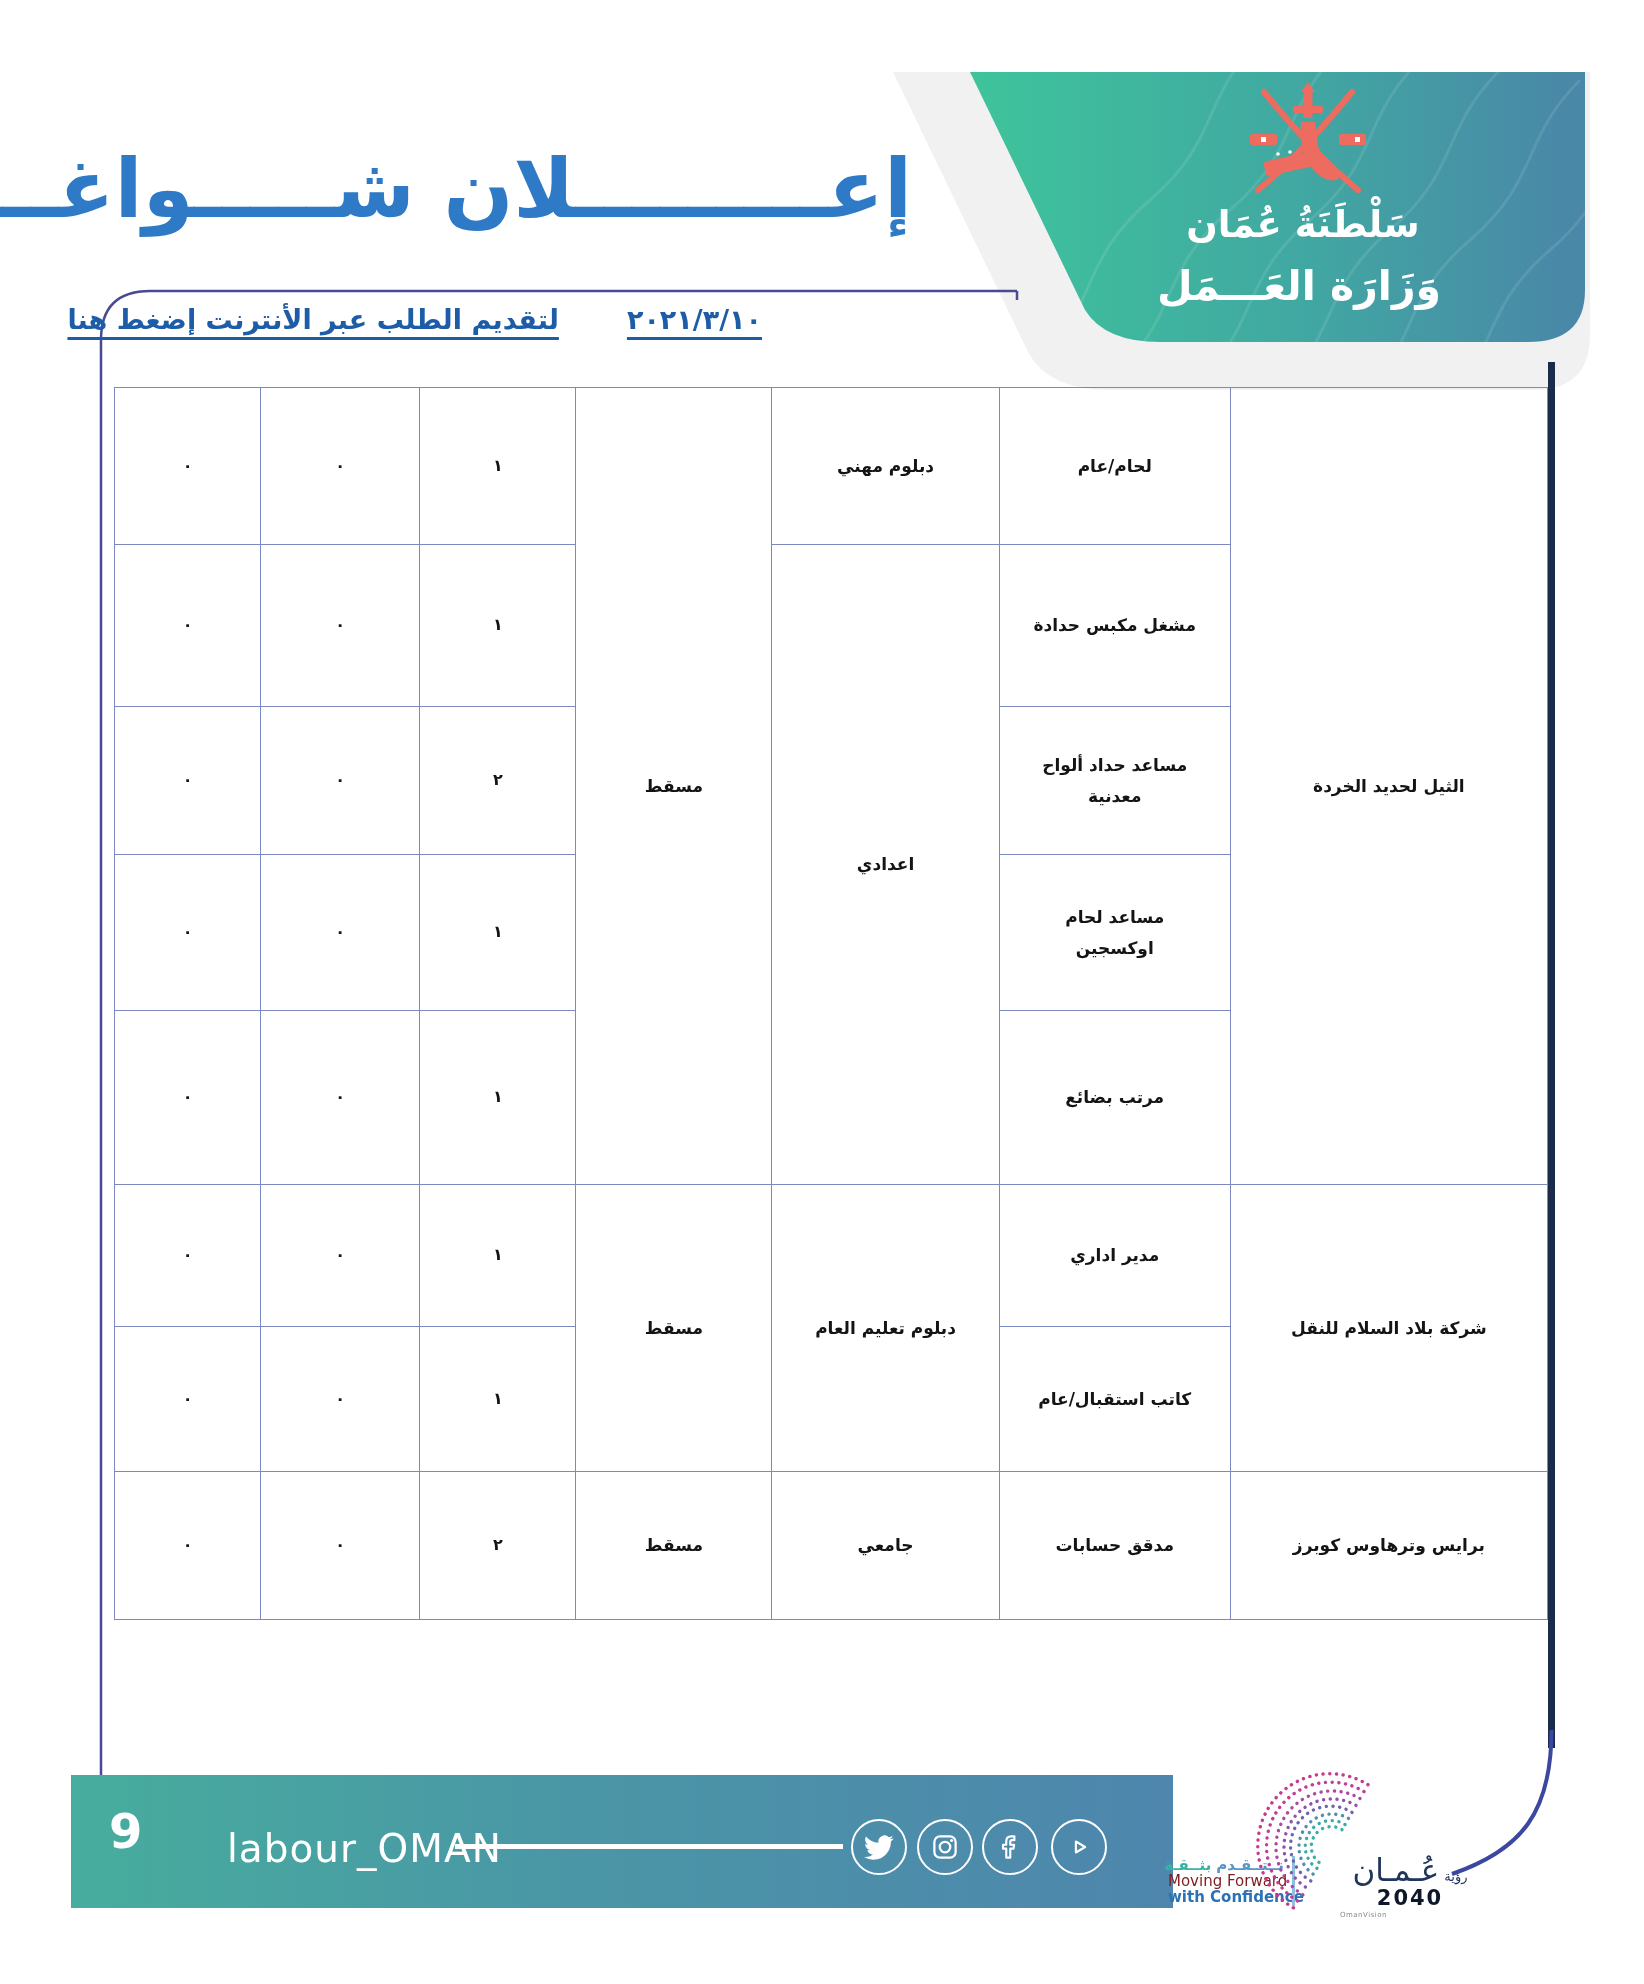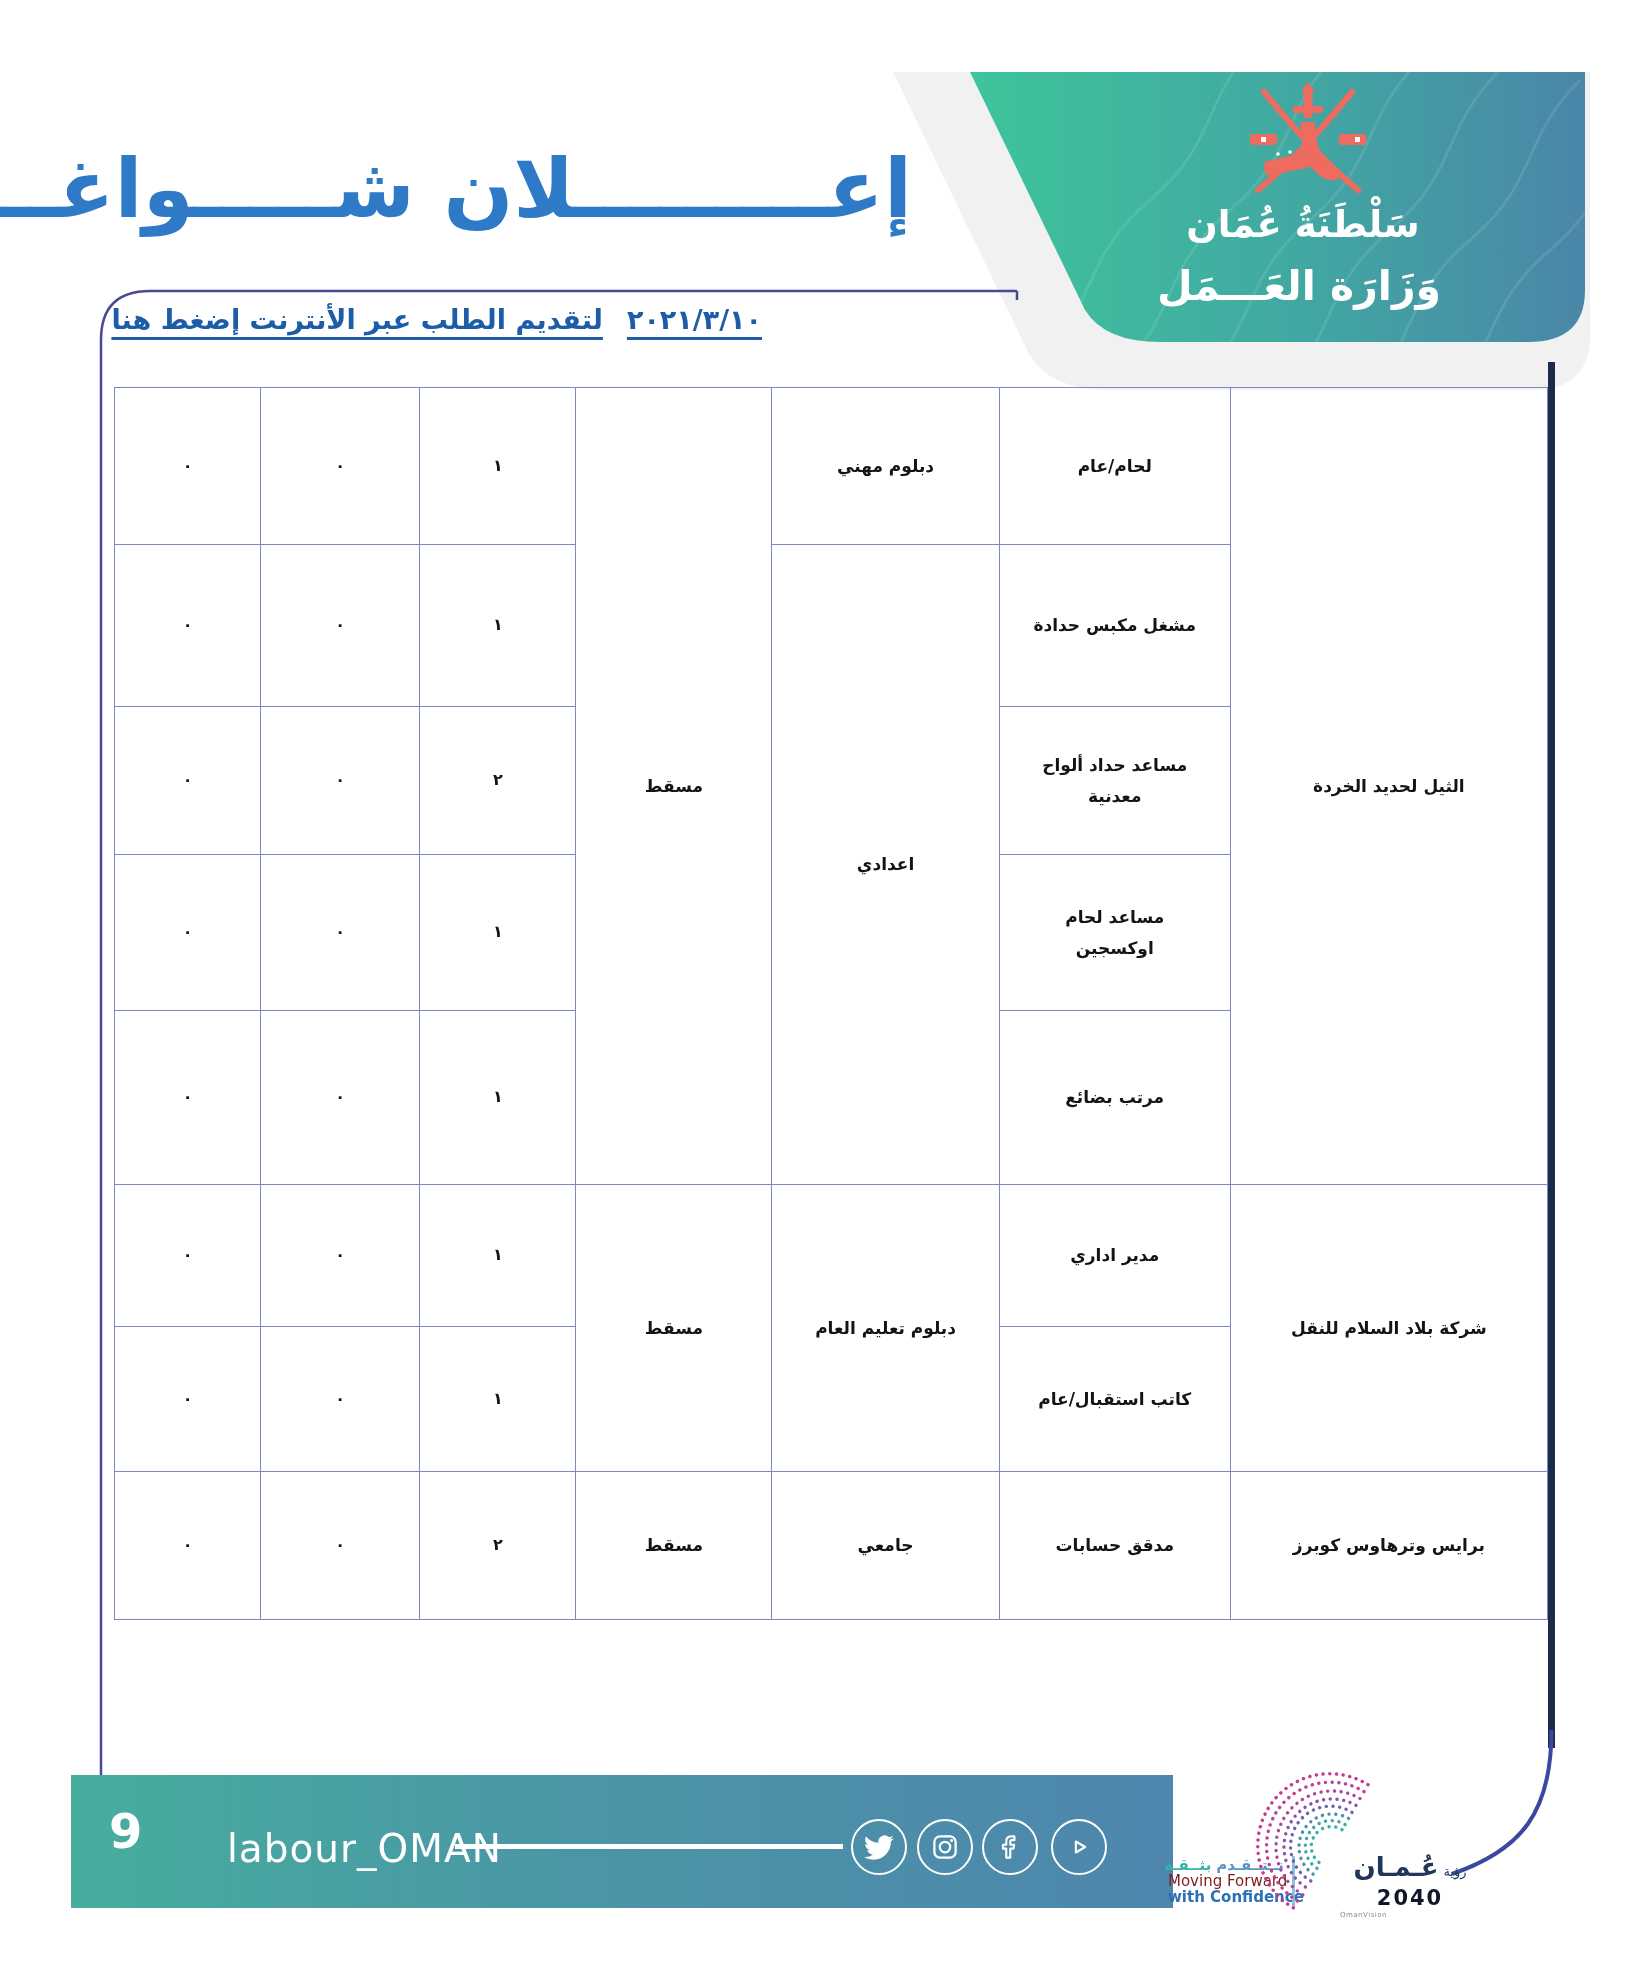--- a/index.html
+++ b/index.html
@@ -15,21 +15,21 @@
     position:absolute;left:150px;top:142px;width:762px;height:120px;
     direction:rtl;text-align:center;white-space:nowrap;
     font-size:82px;font-weight:bold;color:#2e7ac6;line-height:1.15;
   }
   .subheader{
     position:absolute;left:158px;top:304px;width:604px;height:48px;
     direction:rtl;display:flex;justify-content:flex-start;align-items:flex-start;gap:24px;
     font-size:27px;font-weight:bold;color:#1d5da8;white-space:nowrap;
   }
   .subheader span{
-    text-decoration:underline;text-decoration-thickness:3px;text-underline-offset:8px;
+    text-decoration:underline;text-decoration-thickness:3px;text-underline-offset:8px;margin-left:44px;
   }
 
   
   table.vac{
     position:absolute;left:114px;top:387px;
     border-collapse:collapse;table-layout:fixed;direction:rtl;
     width:1434px;
   }
   table.vac td{
     border:1.6px solid #7b89c0;text-align:center;vertical-align:middle;
@@ -73,21 +73,21 @@
   .tagline .en2{color:#2a72b4;font-weight:bold;direction:ltr;}
   .tag-divider{
     position:absolute;left:1292px;top:1856px;width:3px;height:50px;background:#8fc0dd;
   }
   .vision-line{
     position:absolute;left:1340px;top:1852px;width:140px;height:40px;
     direction:rtl;display:flex;align-items:baseline;justify-content:center;gap:5px;
     color:#22365c;white-space:nowrap;
   }
   .vision-line .v-label{font-size:13px;font-weight:normal;}
-  .vision-line .v-name{font-size:26px;font-weight:bold;}
+  .vision-line .v-name{font-size:31px;font-weight:normal;}
   .vision-year{
     position:absolute;left:1340px;top:1886px;width:140px;text-align:center;
     font-size:21px;font-weight:bold;color:#0f172a;letter-spacing:2px;
   }
   .vision-caption{
     position:absolute;left:1340px;top:1911px;width:140px;text-align:left;
     font-size:7px;color:#8a8a8a;letter-spacing:.5px;
   }
 </style>
 </head>

